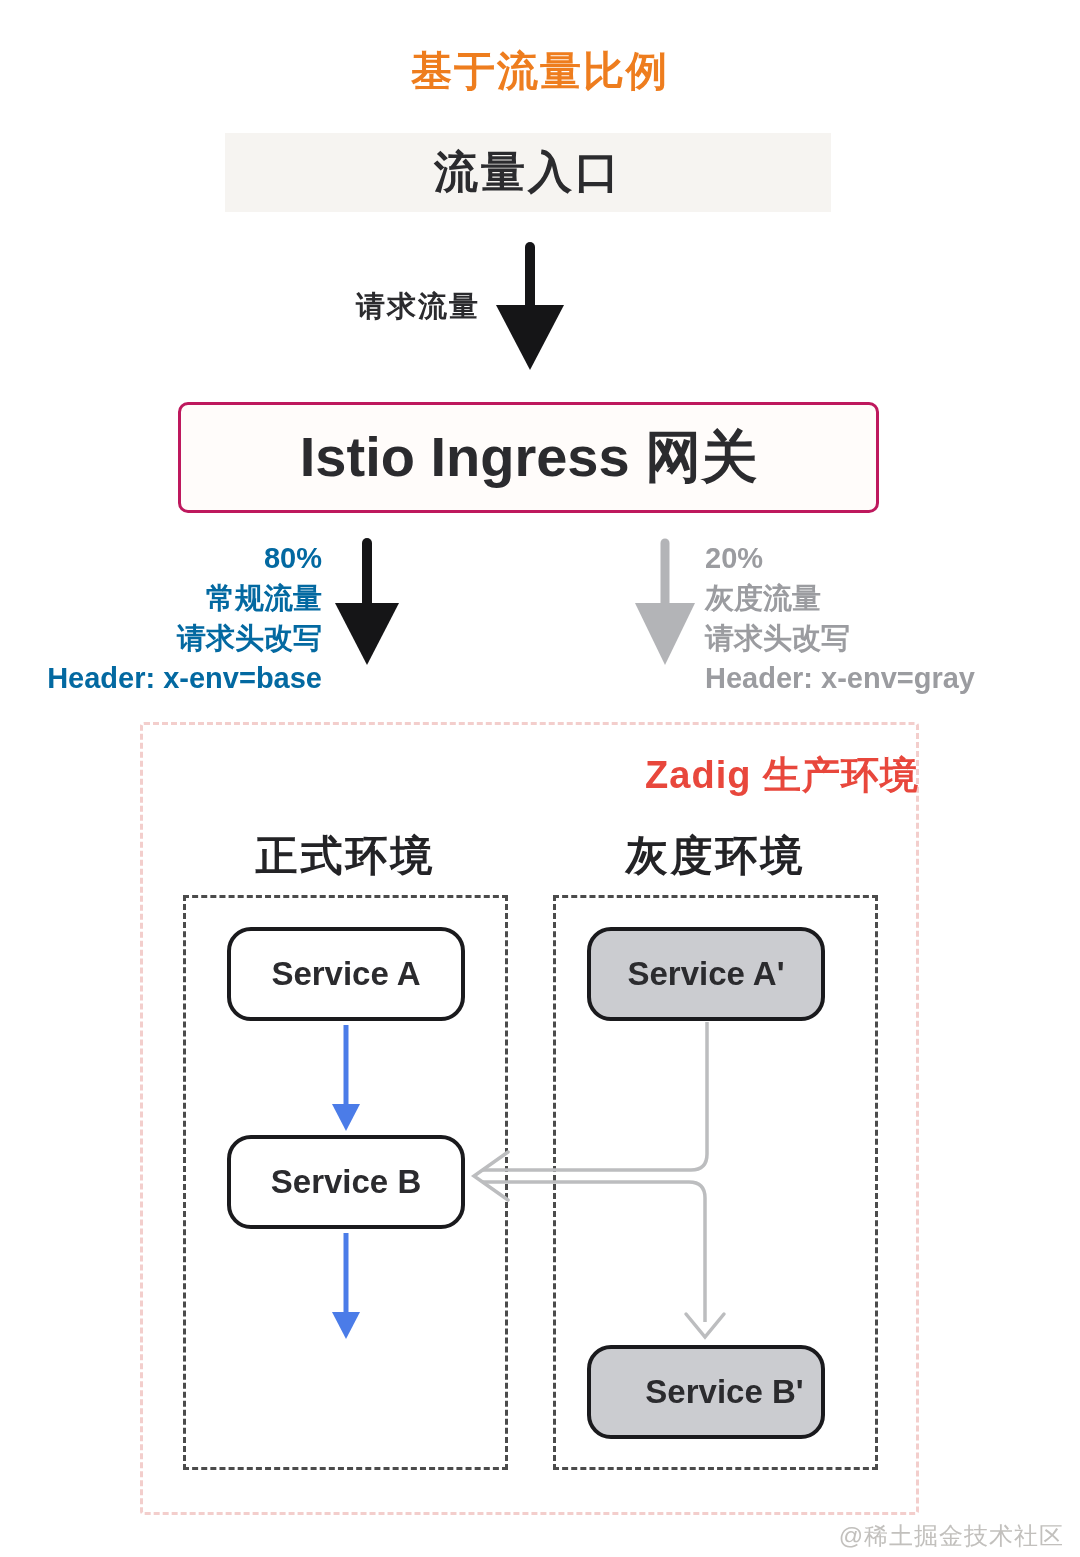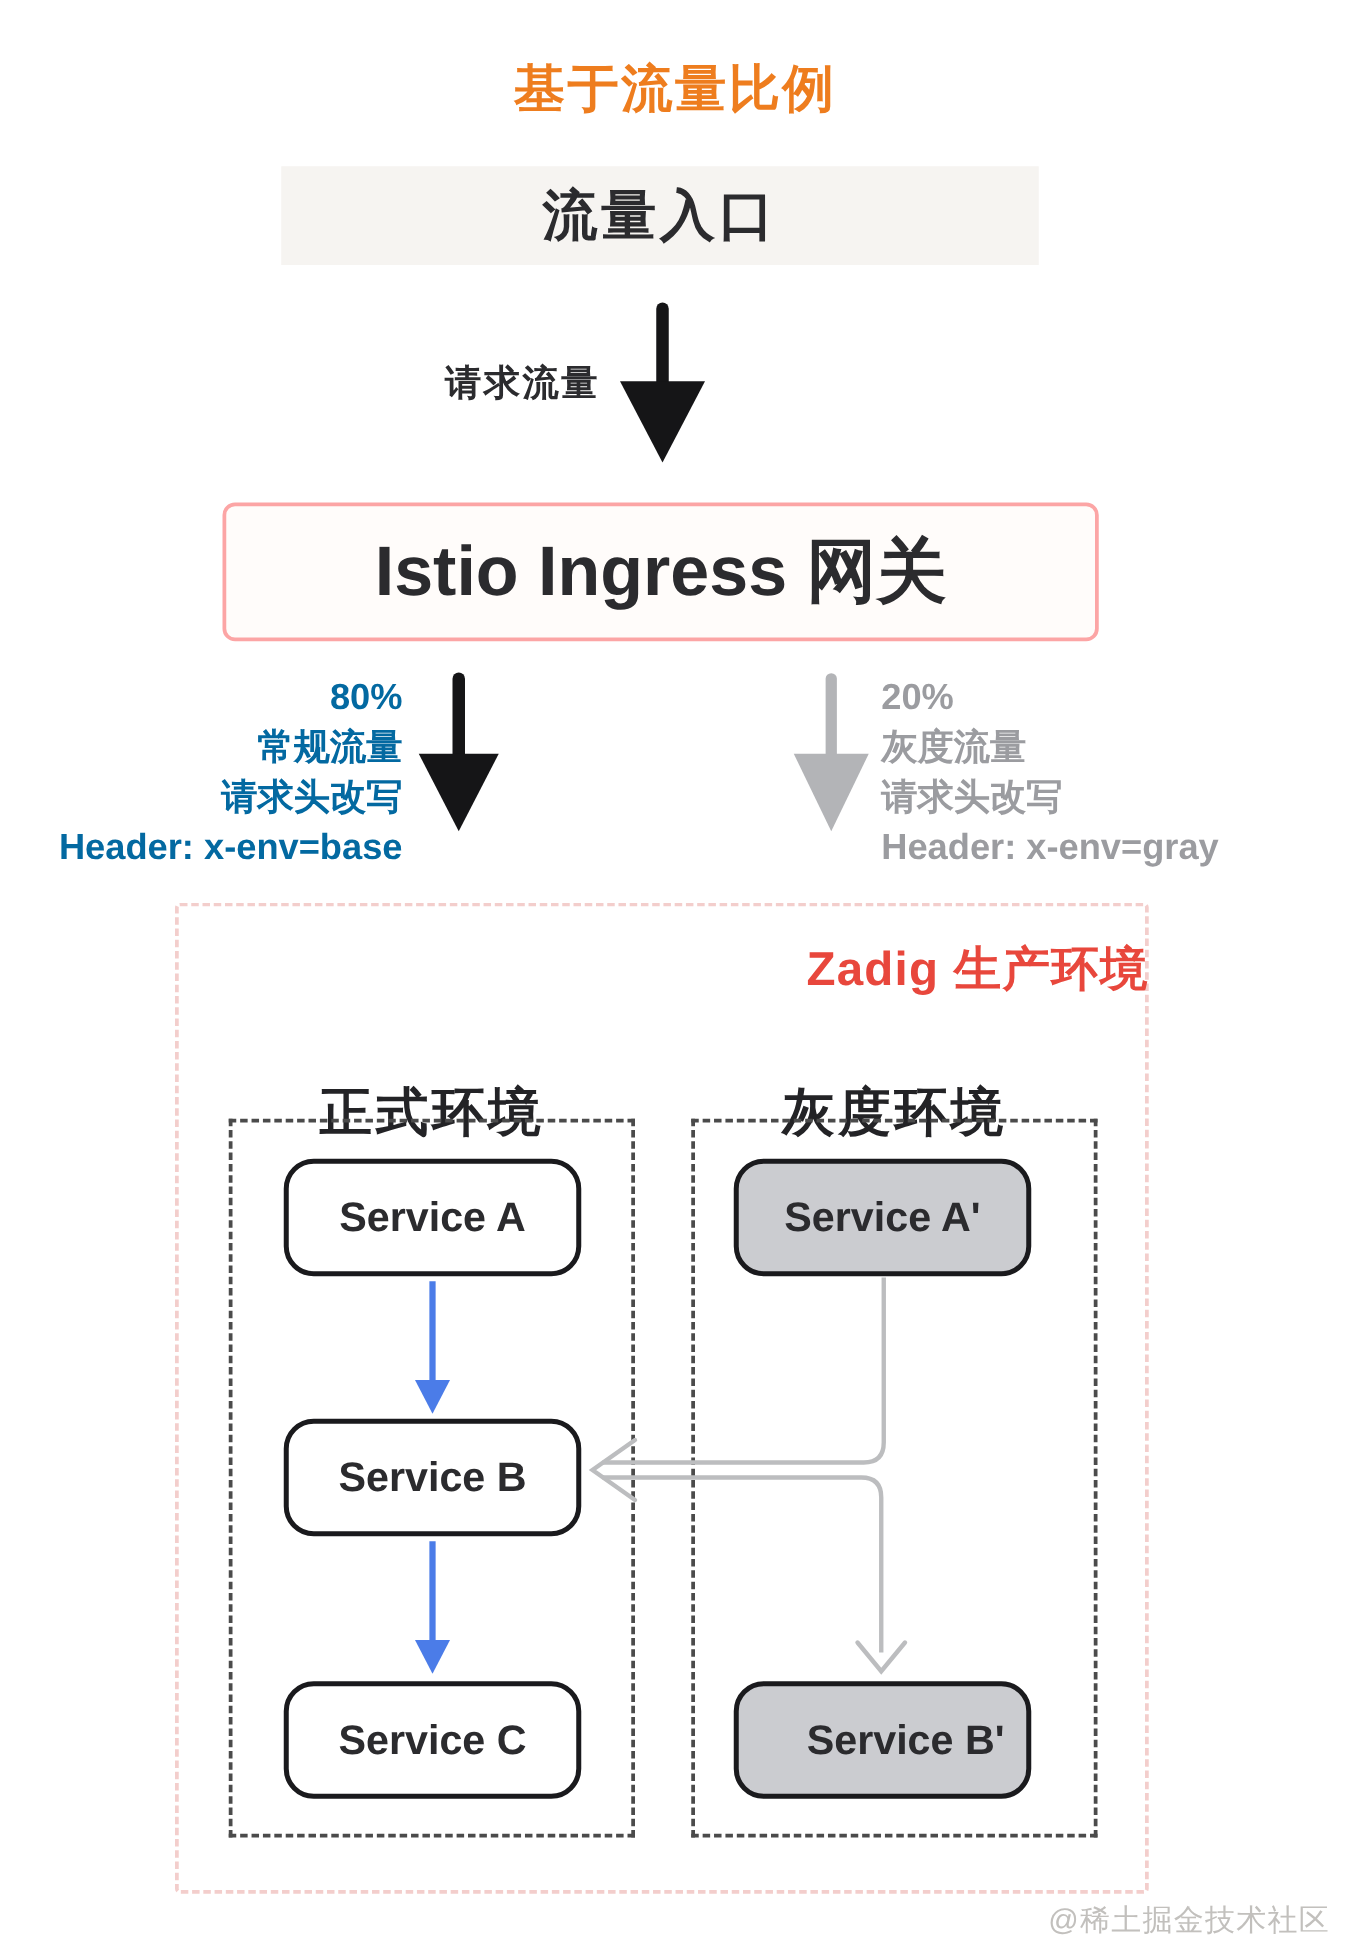--- a/index.html
+++ b/index.html
@@ -35,21 +35,21 @@
   .request-label {
     left: 260px; top: 287px; width: 220px;
     text-align: right;
     font-size: 29px; font-weight: 800; color: #2b2b2e;
     letter-spacing: 2px;
   }
 
   .gateway-box {
     left: 178px; top: 402px; width: 701px; height: 111px;
     background: #fffcfa;
-    border: 3px solid #fca5a5;
+    border: 3px solid #be185d;
     border-radius: 10px;
     display: flex; align-items: center; justify-content: center;
     font-size: 56px; font-weight: 800; color: #2b2b2e;
   }
 
   .branch-labels {
     font-size: 29px; font-weight: 800;
     line-height: 40px;
   }
   .branch-labels div { white-space: nowrap; }
@@ -73,21 +73,20 @@
     text-align: right;
     font-size: 38px; font-weight: 800; color: #e8473c;
     letter-spacing: 1px;
   }
 
   .env-title {
     top: 828px; width: 325px;
     text-align: center;
     font-size: 42px; font-weight: 800; color: #232326;
     letter-spacing: 3px;
-    margin-top: 34px;
   }
   .env-title.formal { left: 183px; }
   .env-title.gray   { left: 553px; }
 
   .env-box {
     top: 895px; width: 325px; height: 575px;
     border: 3px dashed #4b4b4b;
   }
   .env-box.formal { left: 183px; }
   .env-box.gray   { left: 553px; }
@@ -157,23 +156,20 @@
 
   <div class="abs env-box formal"></div>
   <div class="abs env-box gray"></div>
 
   <div class="abs svc svc-a">
     <span>Service A</span>
   </div>
   <div class="abs svc svc-b">
     <span>Service B</span>
   </div>
-  <div class="abs svc svc-c">
-    <span>Service C</span>
-  </div>
   <div class="abs svc svc-a2 gray-fill">
     <span>Service A'</span>
   </div>
   <div class="abs svc svc-b2 gray-fill">
     <span>Service B'</span>
   </div>
 
   <svg class="abs arrow-layer" width="1080" height="1557" viewBox="0 0 1080 1557" xmlns="http://www.w3.org/2000/svg">
 
     <g>

